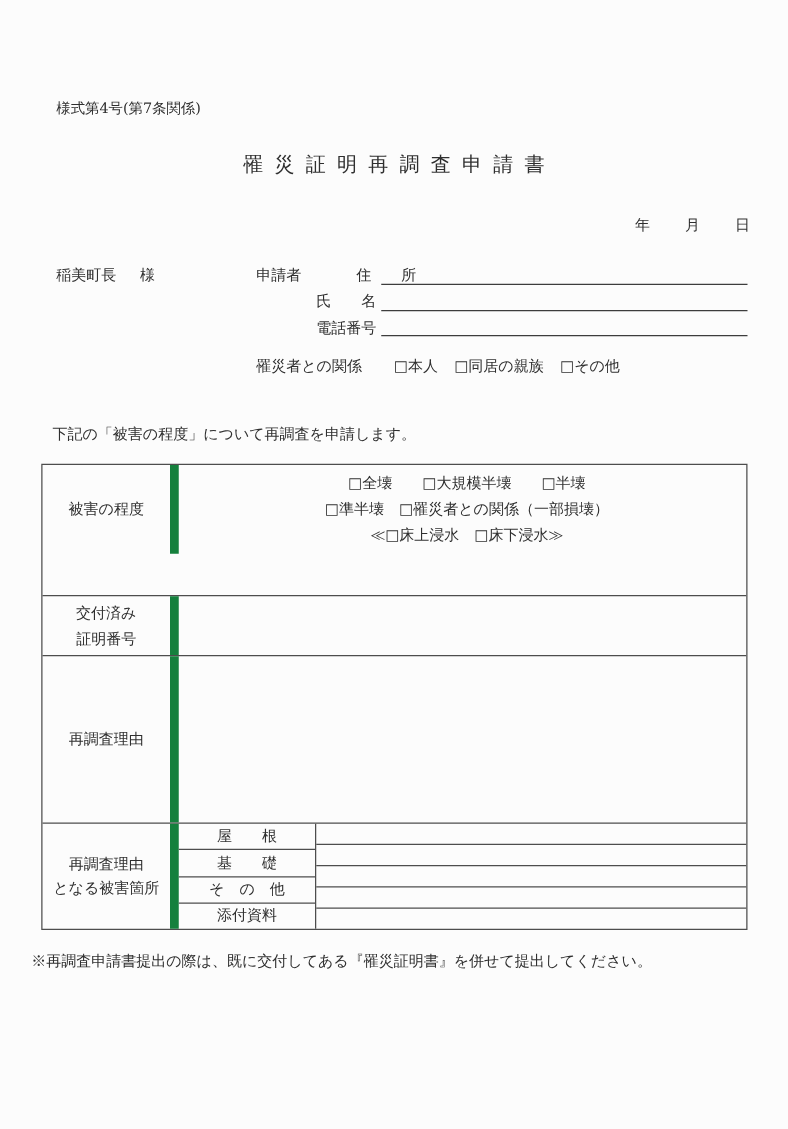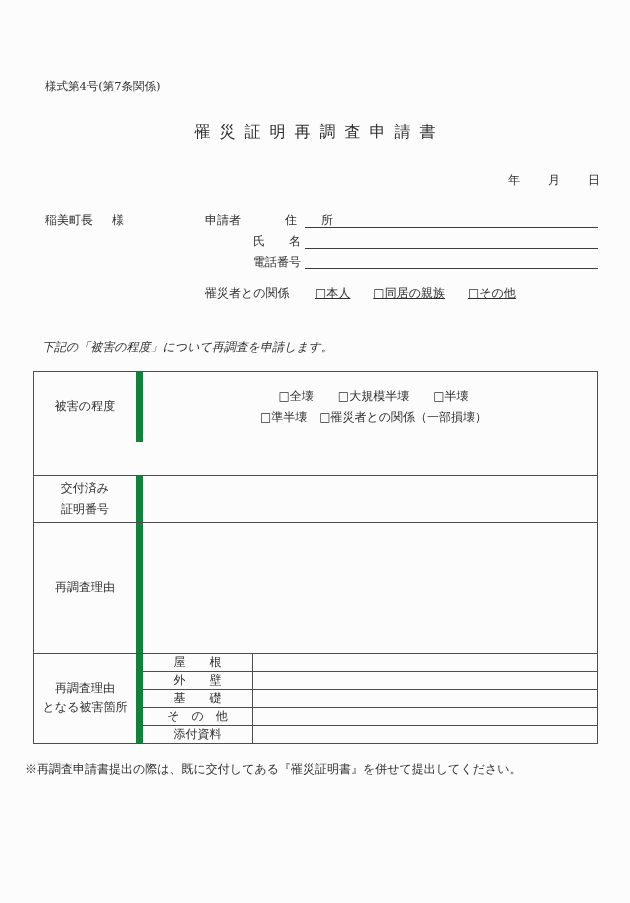--- a/index.html
+++ b/index.html
@@ -21,23 +21,23 @@
     white-space:nowrap;
   }
   .date-row{left:508px;top:173px;width:92px;display:flex;justify-content:space-between;}
 
   .addressee{left:45px;top:213px;}
   .addressee .honorific{margin-left:19px;}
   .applicant-label{left:205px;top:213px;}
   .field-label{left:253px;white-space:pre;}
   .field-line{height:0;border-top:1px solid #3d3d3d;left:305px;width:293px;}
   .relation-label{left:205px;top:286px;}
-  .relation-options{left:315px;top:286px;display:flex;gap:23px;text-decoration:underline;}
+  .relation-options{left:315px;top:286px;display:flex;gap:13px;}
 
-  .statement{left:42px;top:340px;font-style:italic;}
+  .statement{left:42px;top:340px;}
 
   .form-table{
     left:33px;top:371px;width:565px;height:373px;
     border:1.5px solid #4d4d4d;
     display:flex;flex-direction:column;
     box-sizing:border-box;
     font-size:12px;
   }
   .trow{display:flex;box-sizing:border-box;}
   .trow + .trow{border-top:1px solid #4d4d4d;}
@@ -114,20 +114,21 @@
 
   <div class="abs txt statement">下記の「被害の程度」について再調査を申請します。</div>
 
   <div class="abs form-table">
 
     <div class="trow row-damage">
       <div class="row-label">被害の程度</div>
       <div class="row-content damage-lines">
         <div>□全壊　　□大規模半壊　　□半壊</div>
         <div>□準半壊　□罹災者との関係（一部損壊）</div>
+        <div>≪□床上浸水　□床下浸水≫</div>
       </div>
     </div>
 
     <div class="trow row-cert">
       <div class="row-label">
         <div>交付済み</div>
         <div>証明番号</div>
       </div>
       <div class="row-content"></div>
     </div>
@@ -145,21 +146,20 @@
       </div>
     </div>
 
     <div class="trow row-locations">
       <div class="row-label tight">
         <div>再調査理由</div>
         <div>となる被害箇所</div>
       </div>
       <div class="loc-mid">
         <div class="loc-cell">屋　　根</div>
-        <div class="loc-cell">外　　壁</div>
         <div class="loc-cell">基　　礎</div>
         <div class="loc-cell">そ　の　他</div>
         <div class="loc-cell">添付資料</div>
       </div>
       <div class="loc-vals">
         <div class="loc-cell"></div>
         <div class="loc-cell"></div>
         <div class="loc-cell"></div>
         <div class="loc-cell"></div>
         <div class="loc-cell"></div>

